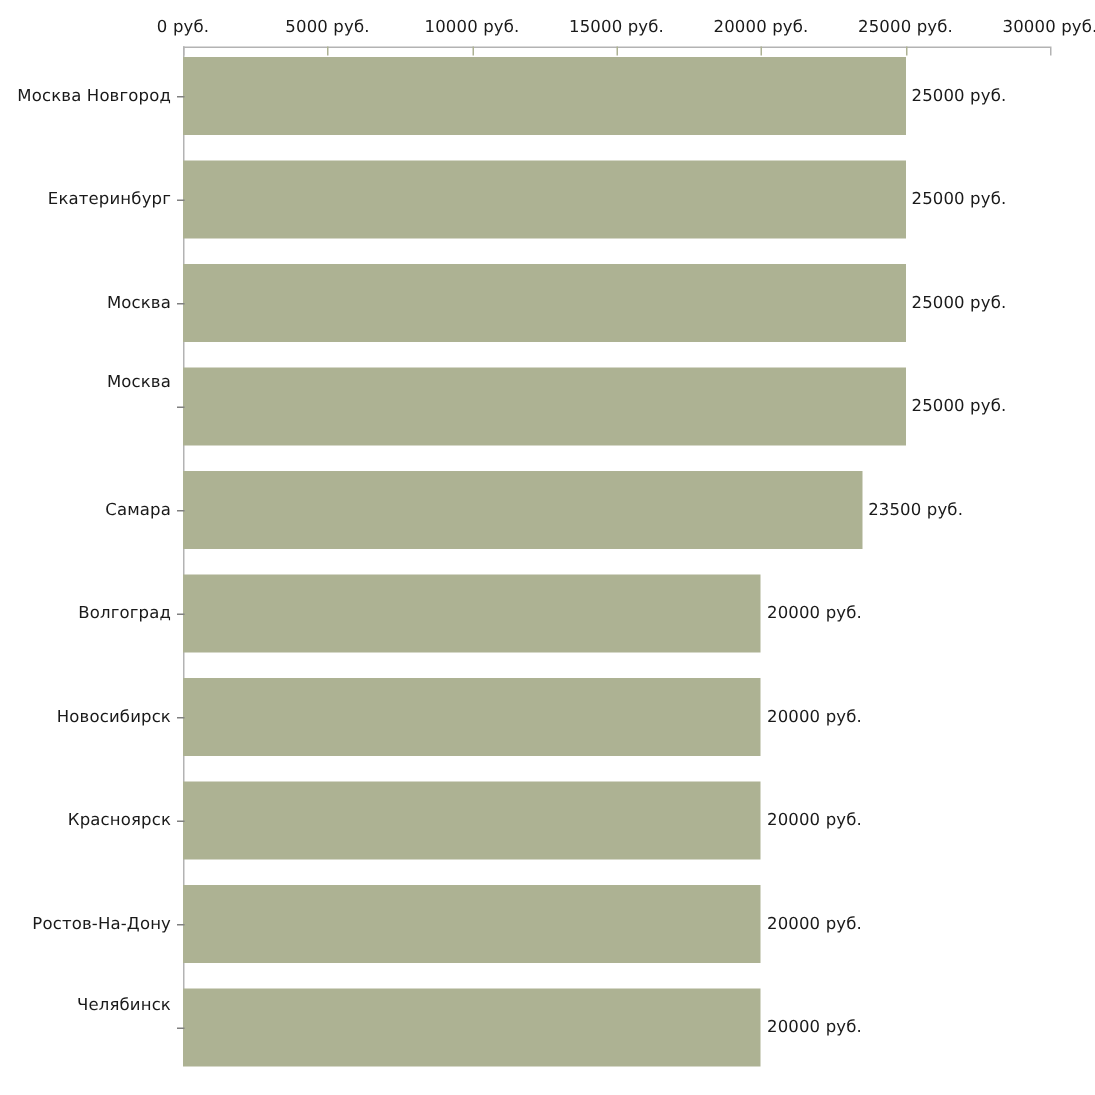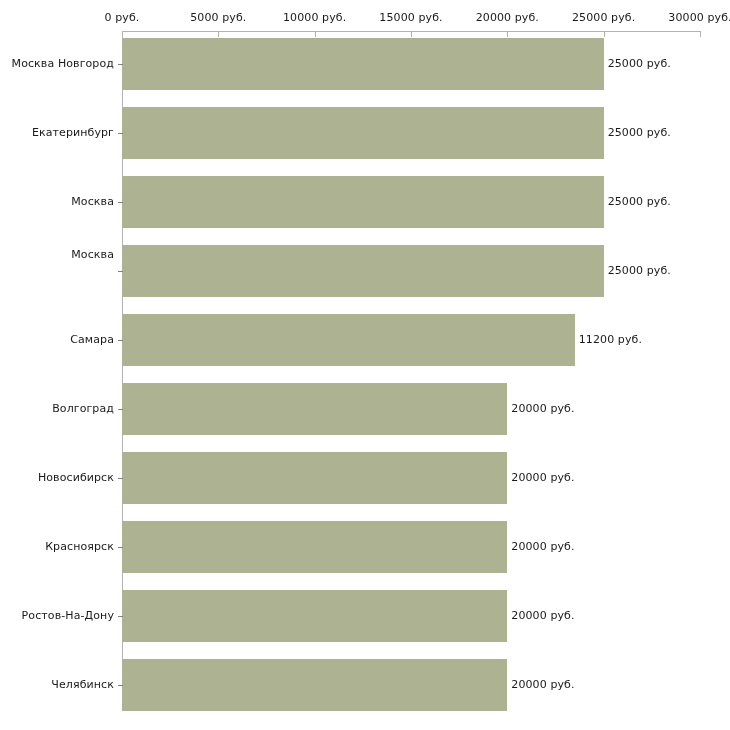--- a/index.html
+++ b/index.html
@@ -166,21 +166,21 @@
         <div class="row" style="top: 214px; height: 52px;">
           <div class="bar" title="Москва: 25000 руб." style="width: 481.667px; background: rgb(173, 178, 147);"></div>
           <div class="cat-tick" style="top: 26px;"></div>
           <div class="cat-label" style="top: 3px;">Москва</div>
           <div class="val-label" style="left: 607.667px; top: 19px;">25000 руб.</div>
         </div>
         <div class="row" style="top: 283px; height: 52px;">
           <div class="bar" title="Самара: 23500 руб." style="width: 452.767px; background: rgb(173, 178, 147);"></div>
           <div class="cat-tick" style="top: 26px;"></div>
           <div class="cat-label" style="top: 19px;">Самара</div>
-          <div class="val-label" style="left: 578.767px; top: 19px;">11200 руб.</div>
+          <div class="val-label" style="left: 578.767px; top: 19px;">23500 руб.</div>
         </div>
         <div class="row" style="top: 352px; height: 52px;">
           <div class="bar" title="Красноярск: 20000 руб." style="width: 385.333px; background: rgb(173, 178, 147);"></div>
           <div class="cat-tick" style="top: 26px;"></div>
           <div class="cat-label" style="top: 19px;">Волгоград</div>
           <div class="val-label" style="left: 511.333px; top: 19px;">20000 руб.</div>
         </div>
         <div class="row" style="top: 421px; height: 52px; padding-left: 36px;">
           <div class="bar" title="Новосибирск: 20000 руб." style="width: 385.333px; background: rgb(173, 178, 147);"></div>
           <div class="cat-tick" style="top: 26px;"></div>
@@ -195,19 +195,19 @@
         </div>
         <div class="row" style="top: 559px; height: 52px;">
           <div class="bar" title="Ростов-На-Дону: 20000 руб." style="width: 385.333px; background: rgb(173, 178, 147);"></div>
           <div class="cat-tick" style="top: 26px;"></div>
           <div class="cat-label" style="top: 19px;">Ростов-На-Дону</div>
           <div class="val-label" style="left: 511.333px; top: 19px;">20000 руб.</div>
         </div>
         <div class="row" style="top: 628px; height: 52px;">
           <div class="bar" title="Челябинск: 20000 руб." style="width: 385.333px; background: rgb(173, 178, 147);"></div>
           <div class="cat-tick" style="top: 26px;"></div>
-          <div class="cat-label" style="top: 19px; text-align: right;">Челябинск</div>
+          <div class="cat-label" style="top: 4px; text-align: right;">Челябинск</div>
           <div class="val-label" style="left: 511.333px; top: 19px;">20000 руб.</div>
         </div>
       </div>
   </div>
 
 </div>
 
 </body></html>

